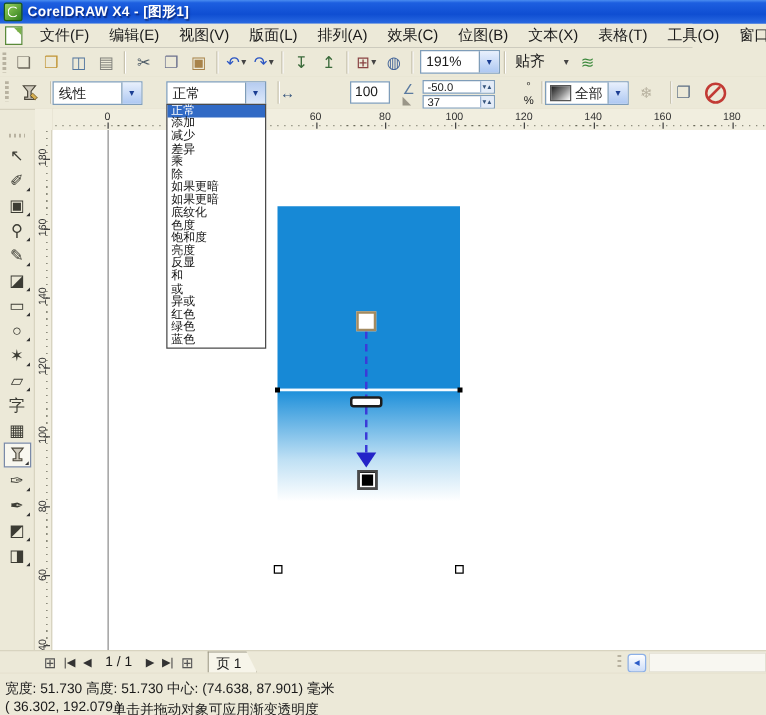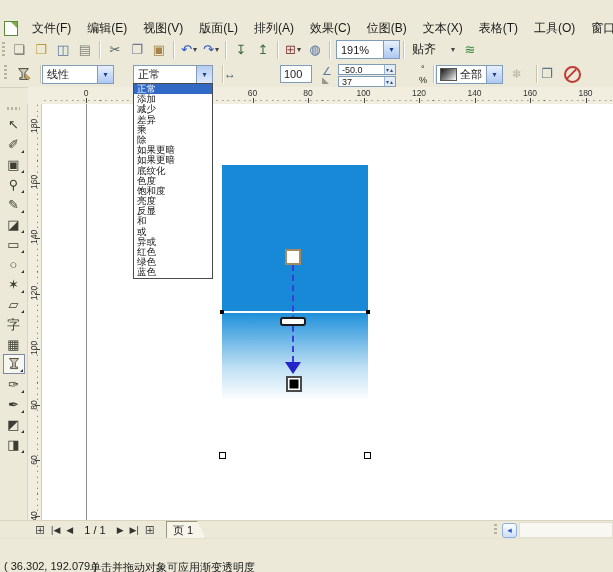--- a/index.html
+++ b/index.html
@@ -118,20 +118,24 @@
   .sb1-left{position:absolute;left:4px;top:4px;font-size:11px;white-space:nowrap;}
   .sb1-right{position:absolute;left:310px;top:4px;font-size:11px;white-space:nowrap;}
   .sb2-coords{position:absolute;left:4px;top:21px;font-size:11px;white-space:nowrap;}
   .sb2-hint{position:absolute;left:90px;top:21px;font-size:11px;white-space:nowrap;}
 </style>
 </head>
 <body>
 
 <div id="app">
 
+  <div class="titlebar">
+    <span class="appicon"></span>
+    <span class="title-text">CorelDRAW X4 - [图形1]</span>
+  </div>
 
   <div class="menubar">
     <span class="childicon"></span>
     <div id="menu-items" style="display:flex;align-items:center;">
         <div class="menu-item">文件(F)</div>
         <div class="menu-item">编辑(E)</div>
         <div class="menu-item">视图(V)</div>
         <div class="menu-item">版面(L)</div>
         <div class="menu-item">排列(A)</div>
         <div class="menu-item">效果(C)</div>
@@ -423,17 +427,18 @@
       </div>
     <div class="pagetab">
       <span>页 1</span>
     </div>
     <span class="pb-grip"></span>
     <div class="hscroll-track"></div>
     <div class="hscroll-left">◂</div>
   </div>
 
   <div class="statusbar">
+    <span class="sb1-left">宽度: 51.730 高度: 51.730 中心: (74.638, 87.901) 毫米</span>
     <span class="sb2-coords">( 36.302, 192.079 )</span>
     <span class="sb2-hint">单击并拖动对象可应用渐变透明度</span>
   </div>
 
 </div>
 
 </body></html>

